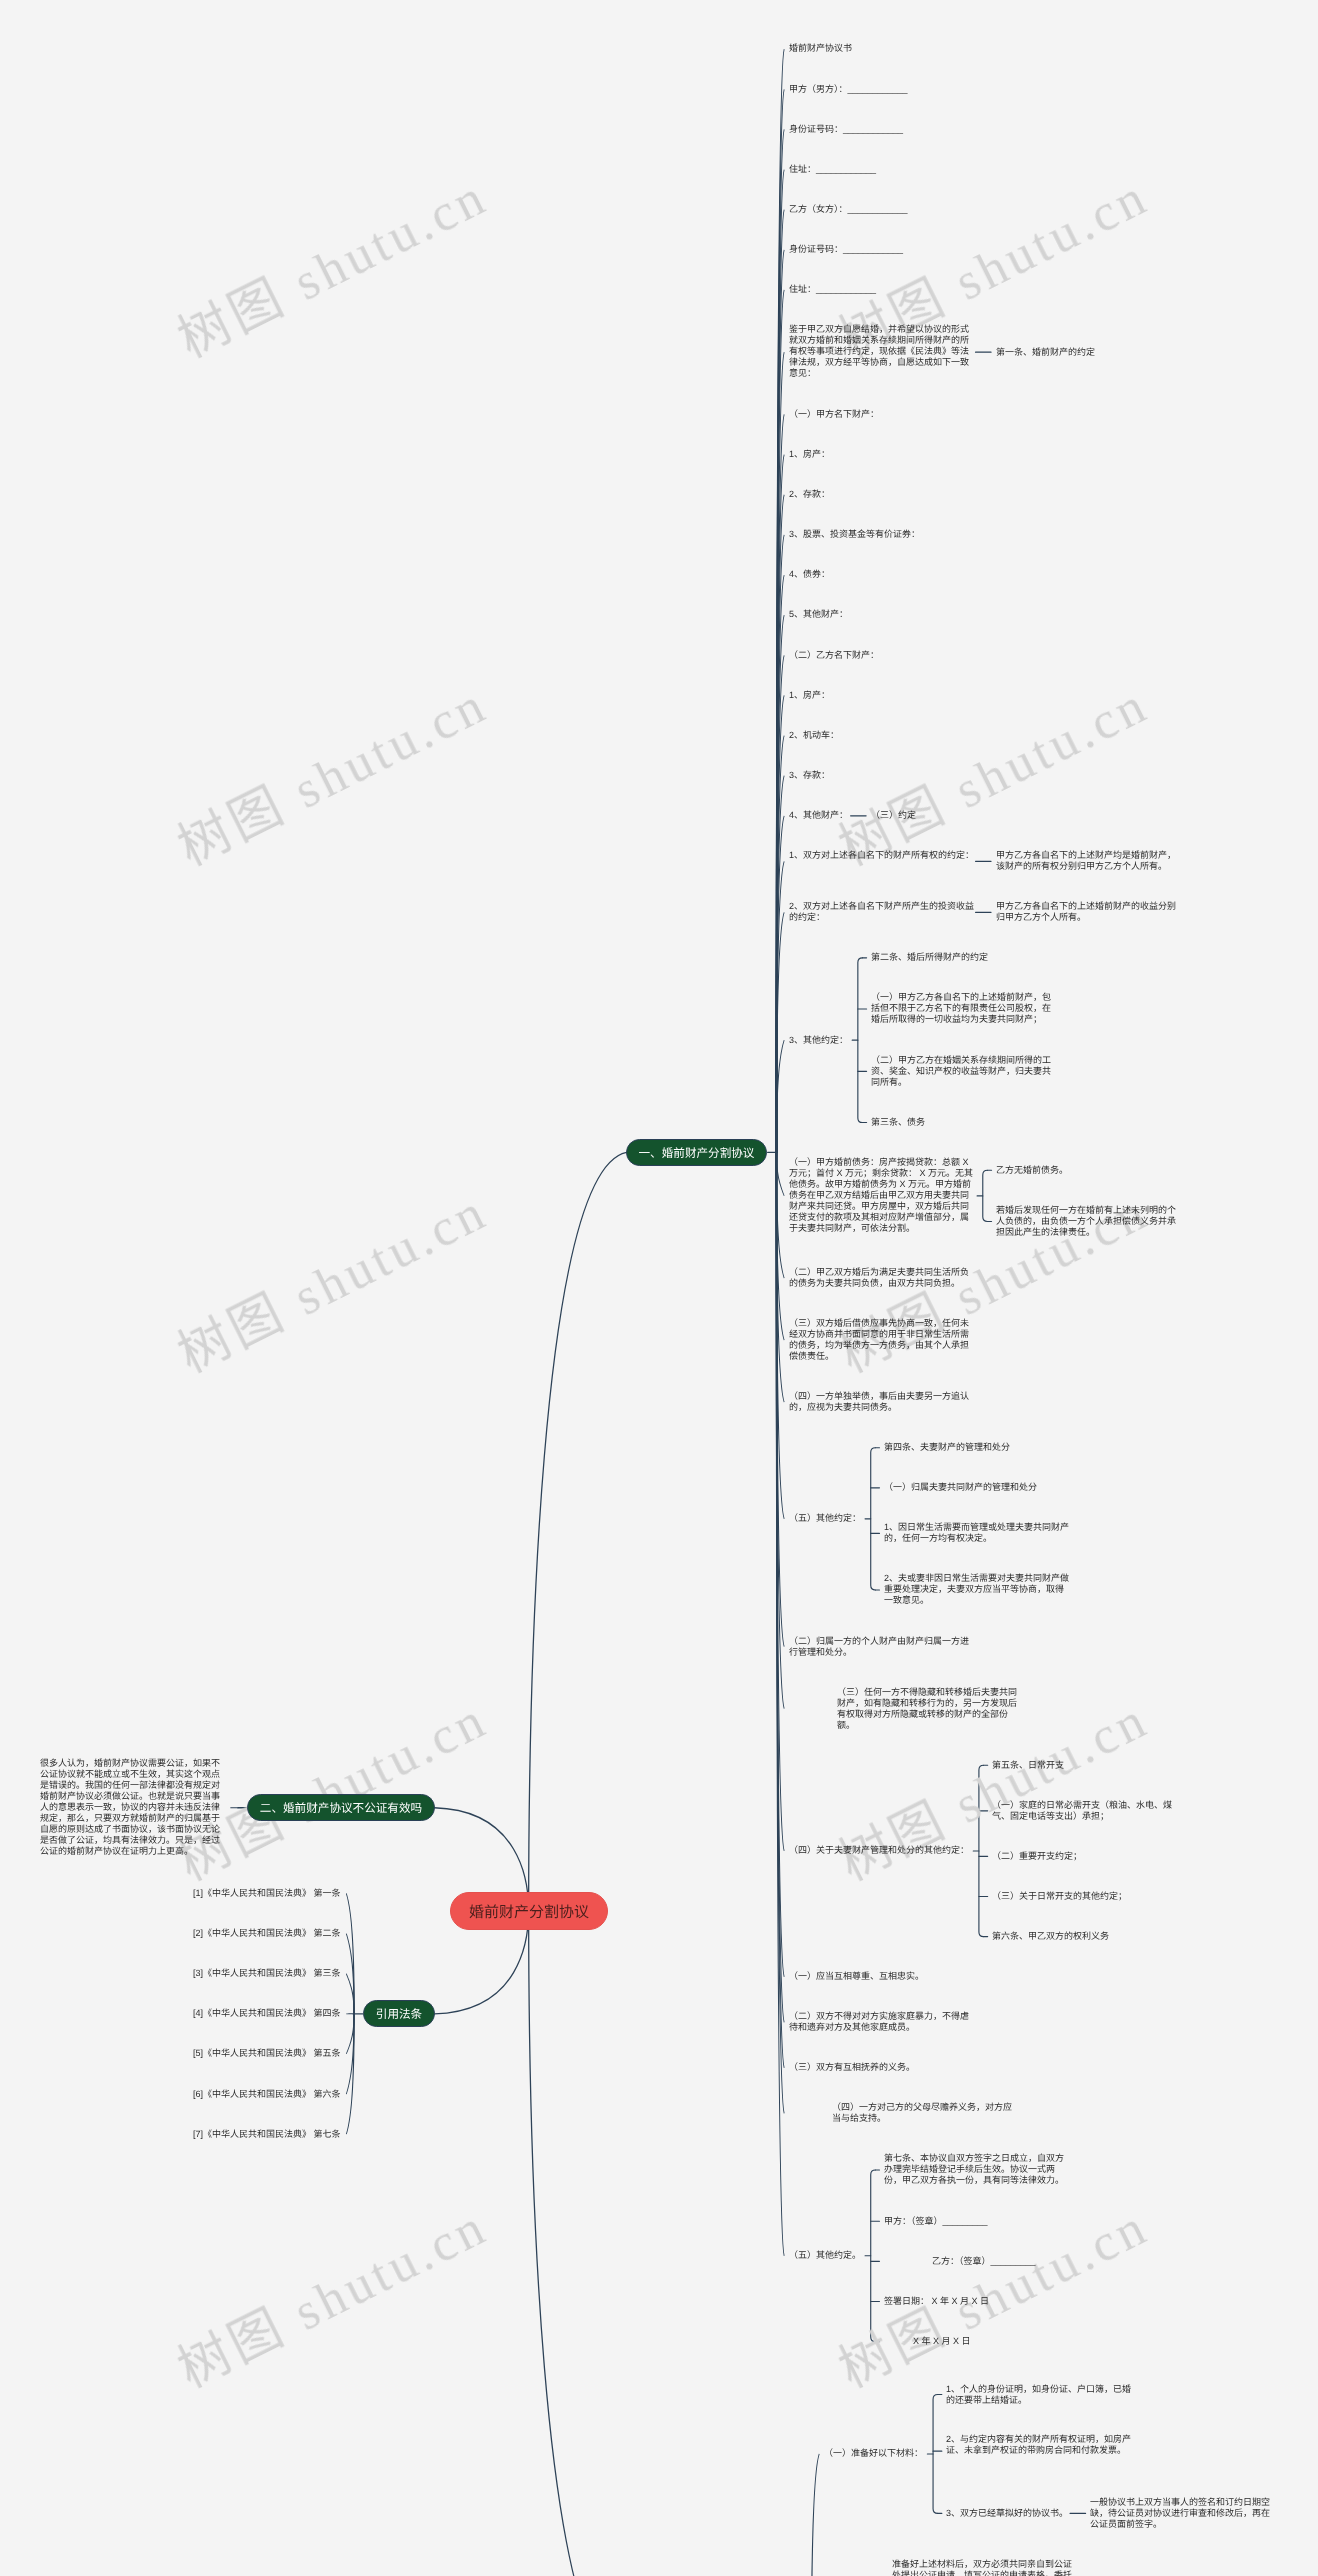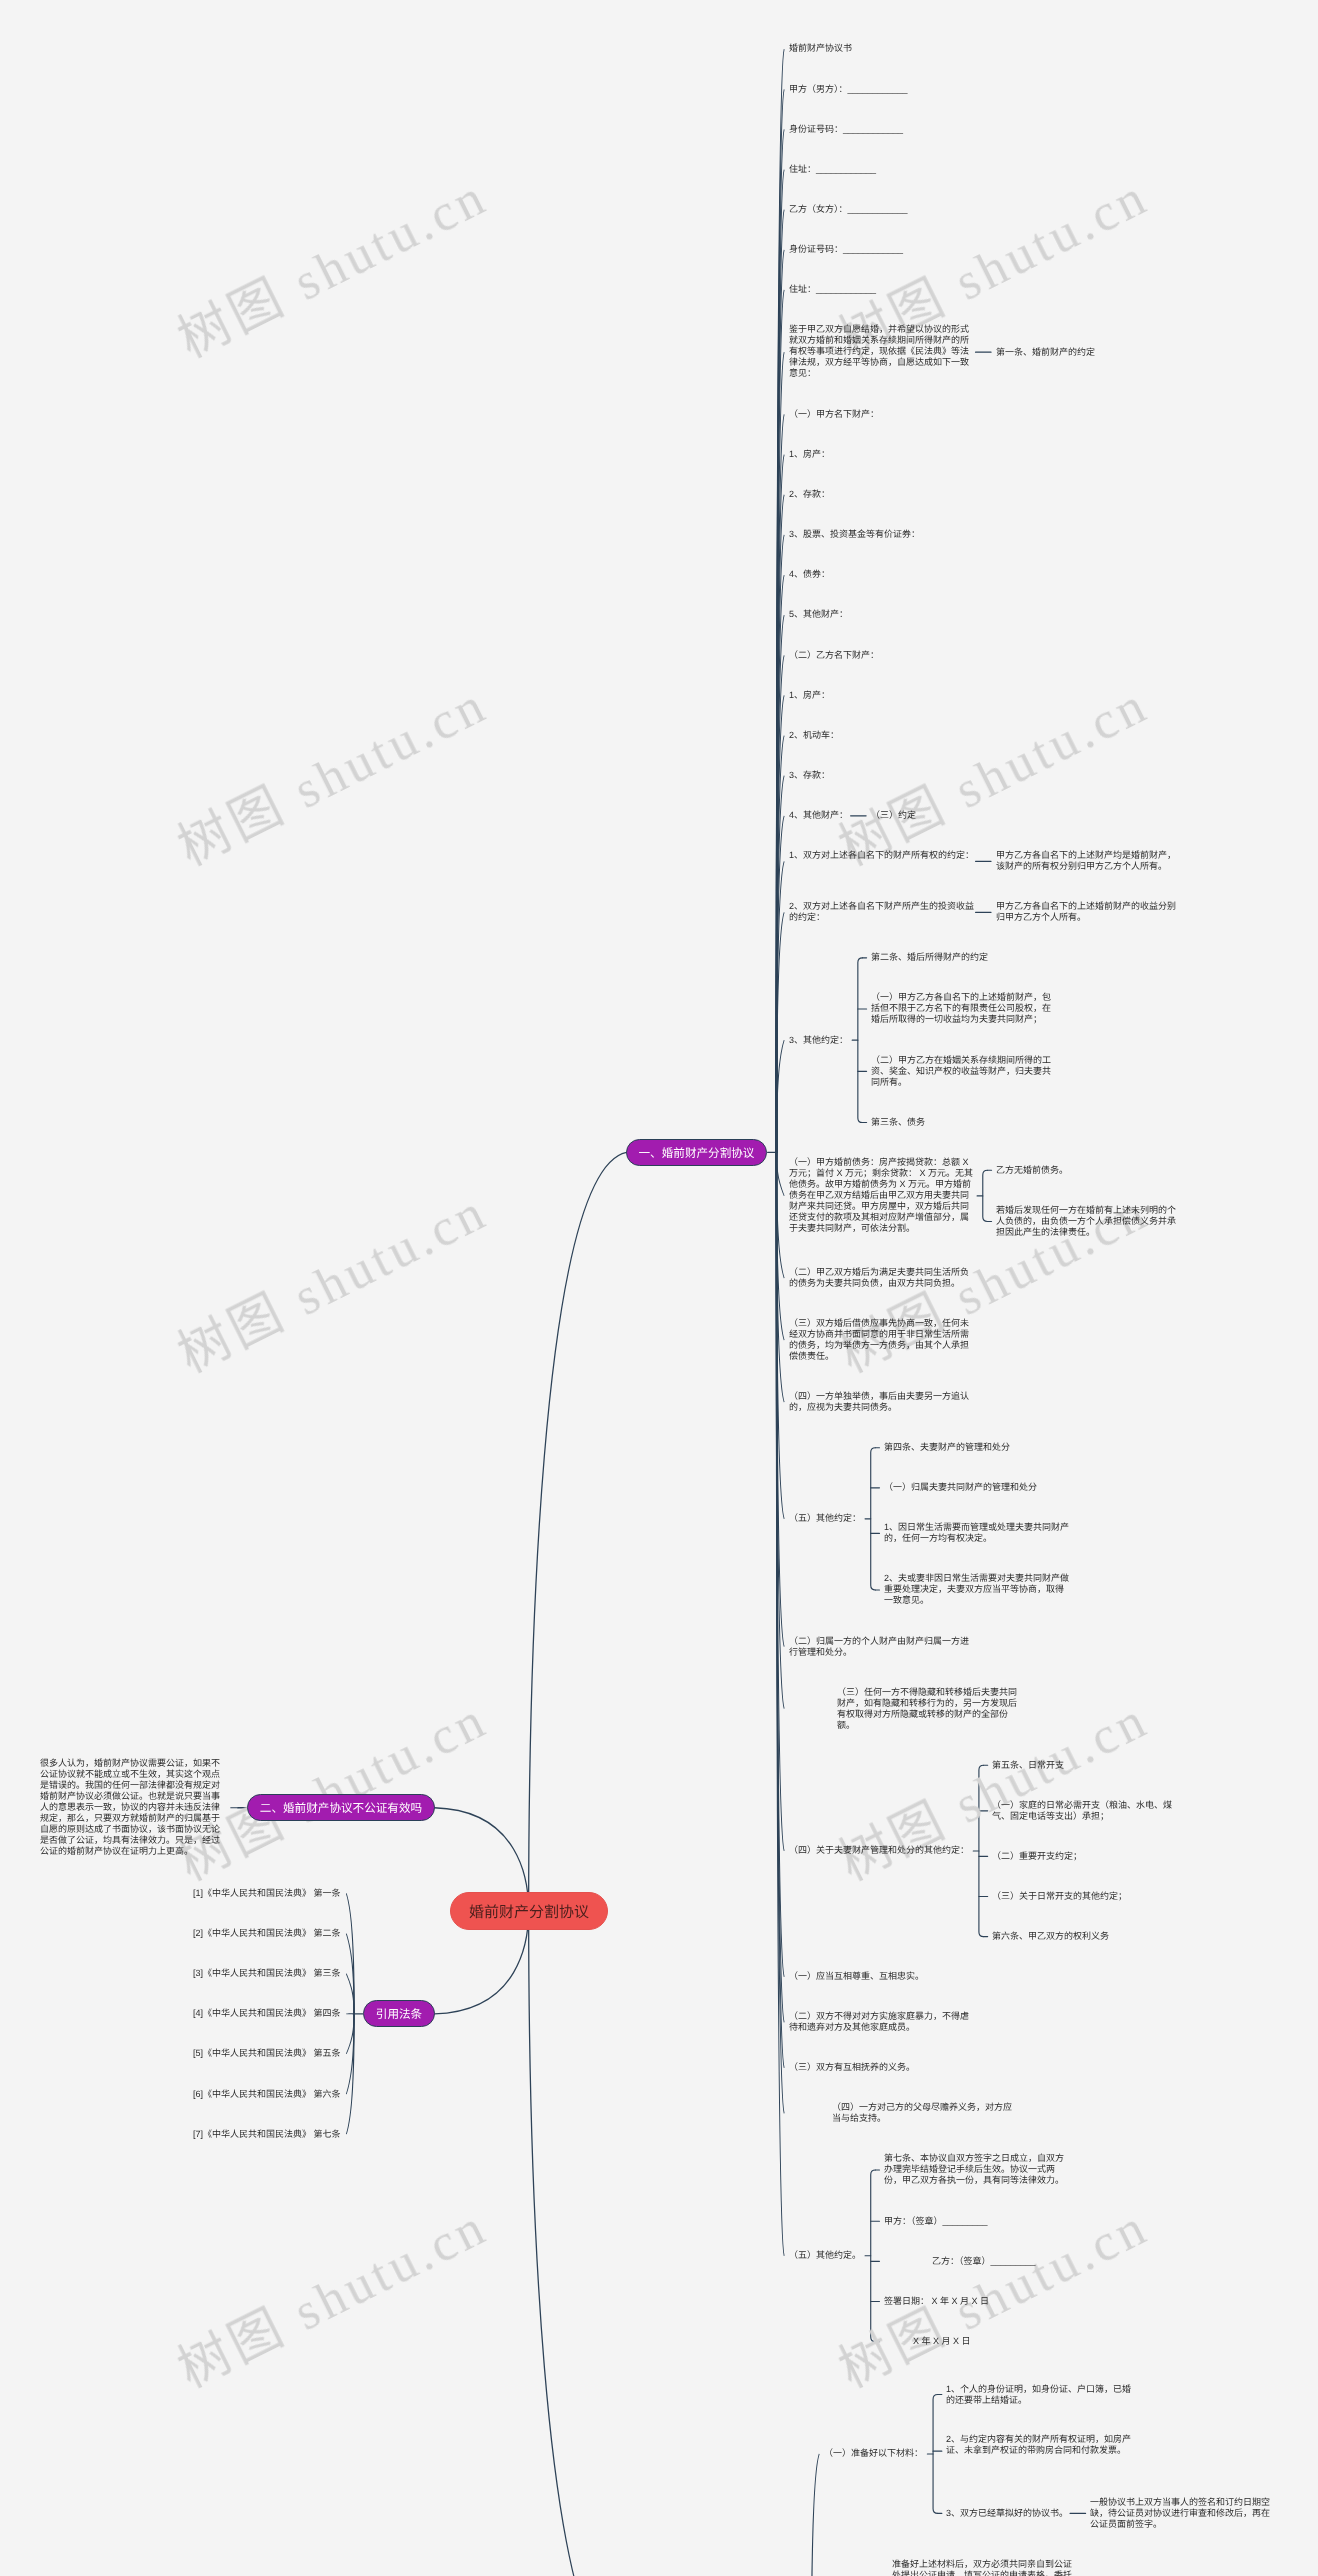--- a/index.html
+++ b/index.html
@@ -15,21 +15,21 @@
       white-space:nowrap;font-family:"Liberation Serif",serif;
       transform:rotate(-26.5deg);transform-origin:0 0;line-height:52px;}
   .node{position:absolute;box-sizing:border-box;transform:translateZ(0);}
   .wm{will-change:opacity;}
   .leaf{color:#2b2b2b;font-size:9px;line-height:11px;word-break:break-all;}
   .pill{border-radius:14px;color:#ffffff;background:#32495f;border:0.8px solid #2a4057;font-size:11.6px;
         display:flex;align-items:center;justify-content:center;}
   .rootnode{border-radius:19px;background:#ef5350;border:0.8px solid #e4504d;color:#4a1f1c;font-size:15px;
         display:flex;align-items:center;justify-content:center;}
 </style>
-<style>.leaf{color:#2b2b2b}.pill{background:#a21caf;color:#ffffff}.rootnode{background:#ef5350;color:#4a1f1c}.wm{color:#d3d3d3}</style></head>
+<style>.leaf{color:#2b2b2b}.pill{background:#14532d;color:#ffffff}.rootnode{background:#ef5350;color:#4a1f1c}.wm{color:#d3d3d3}</style></head>
 <body style="background: rgb(244, 244, 244);">
 
 <div id="stage">
 <svg id="links" viewBox="0 0 2560 5765">
       <path d="M1026.0 3709.0C1026.0 3282.1,1044.0 2272.3,1216.0 2237.0" fill="none" stroke="#2d4257" stroke-width="2.5" stroke-linecap="round" stroke-linejoin="round"></path>
       <path d="M1026.0 3709.0C1026.0 4137.0,1044.0 5149.6,1216.0 5185.0" fill="none" stroke="#2d4257" stroke-width="2.5" stroke-linecap="round" stroke-linejoin="round"></path>
       <path d="M1026.0 3709.0C1026.0 3651.0,1008.6 3513.8,843.0 3509.0" fill="none" stroke="#2d4257" stroke-width="2.5" stroke-linecap="round" stroke-linejoin="round"></path>
       <path d="M1026.0 3709.0C1026.0 3767.0,1008.6 3904.2,843.0 3909.0" fill="none" stroke="#2d4257" stroke-width="2.5" stroke-linecap="round" stroke-linejoin="round"></path>
       <path d="M1490 2237L1507 2237" fill="none" stroke="#2d4257" stroke-width="2.6" stroke-linecap="round" stroke-linejoin="round"></path>
       <path d="M1508.5 2237.0L1508.4 2181.8L1508.4 2122.3L1508.4 2058.9L1508.4 1992.0L1508.4 1921.7L1508.4 1848.7L1508.4 1773.1L1508.5 1695.4L1508.5 1615.9L1508.6 1535.0L1508.7 1453.0L1508.8 1370.3L1509.0 1287.2L1509.2 1204.1L1509.4 1121.4L1509.7 1039.4L1510.0 958.5L1510.3 879.1L1510.7 801.4L1511.1 725.9L1511.6 652.9L1512.1 582.8L1512.6 515.8L1513.2 452.5L1513.9 393.1L1514.6 338.1L1515.4 287.7L1516.3 242.3L1517.2 202.3L1518.2 168.0L1519.2 139.8L1520.3 118.1L1521.5 103.2L1522.8 95.6L1521.2 95.1L1519.9 103.0L1518.7 118.0L1517.5 139.7L1516.4 167.9L1515.4 202.2L1514.5 242.2L1513.6 287.6L1512.8 338.0L1512.0 393.1L1511.3 452.5L1510.7 515.8L1510.1 582.7L1509.5 652.9L1509.0 725.9L1508.6 801.4L1508.2 879.1L1507.8 958.5L1507.5 1039.4L1507.2 1121.4L1506.9 1204.1L1506.7 1287.2L1506.5 1370.2L1506.3 1453.0L1506.2 1535.0L1506.0 1615.9L1505.9 1695.4L1505.9 1773.1L1505.8 1848.7L1505.7 1921.7L1505.7 1992.0L1505.6 2058.9L1505.6 2122.3L1505.6 2181.8L1505.5 2237.0Z" fill="#2d4257" stroke="none"></path>

